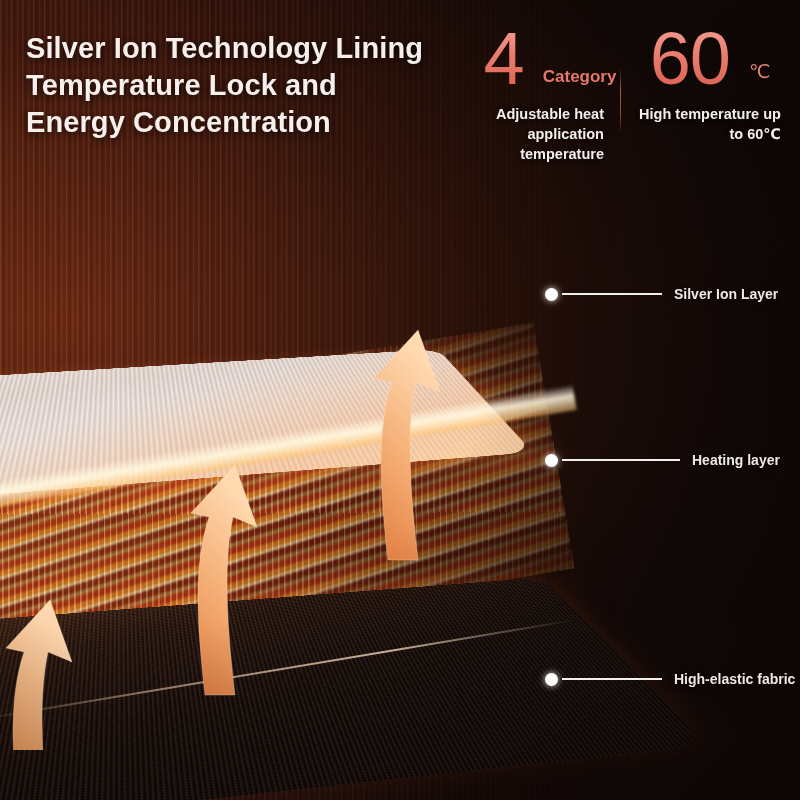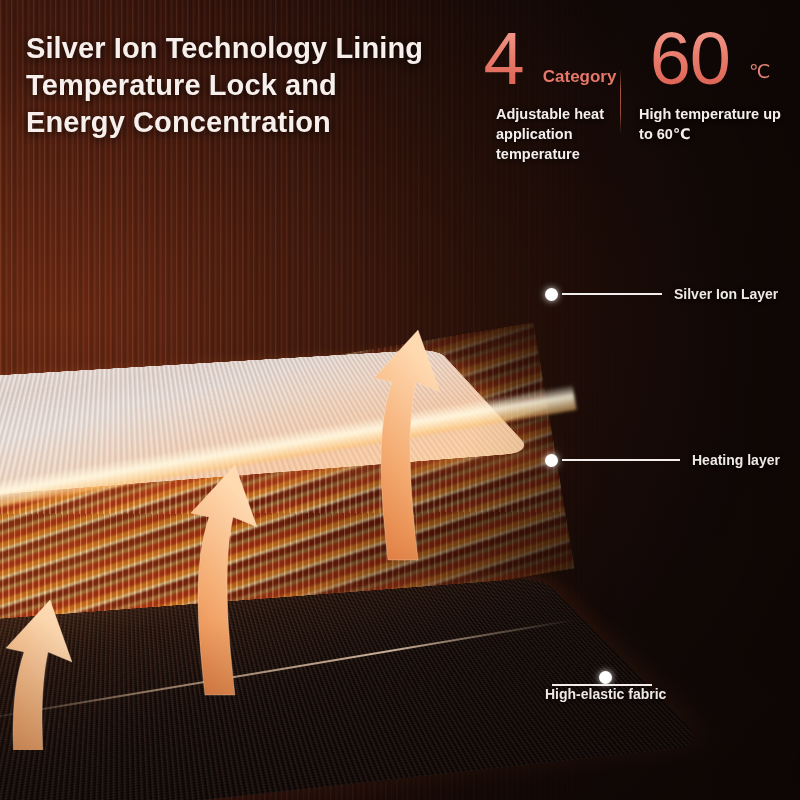--- a/index.html
+++ b/index.html
@@ -49,21 +49,21 @@
     background:linear-gradient(180deg,#f3a294 0%,#ea7e6f 42%,#d95c4c 100%);
     -webkit-background-clip:text;background-clip:text;color:transparent;
     letter-spacing:-1px;
   }
   .stat-suffix{
     font-size:17px;font-weight:bold;color:#e5786a;margin-left:19px;position:relative;top:-2px;
   }
   .stat-suffix.deg{font-weight:normal;font-size:19px;color:#e08274;top:-6px;}
   .stat-cap{
     margin-top:6px;color:#f4eeec;font-size:14.5px;font-weight:bold;line-height:20px;
-    text-align:left;text-shadow:0 1px 5px rgba(0,0,0,.8);white-space:pre-line;
+    text-align:right;text-shadow:0 1px 5px rgba(0,0,0,.8);white-space:pre-line;
   }
   .stat-divider{
     position:absolute;left:150px;top:46px;width:1px;height:66px;
     background:linear-gradient(180deg,rgba(190,90,70,0) 0%,rgba(200,100,80,.85) 35%,rgba(200,100,80,.7) 70%,rgba(190,90,70,0) 100%);
   }
 
   
   .product{position:absolute;left:0;top:150px;width:620px;height:600px;}
 
   
@@ -246,19 +246,19 @@
     <span class="line" style="width:100px;"></span>
     <span class="label">Silver Ion Layer</span>
   </div>
 
   <div class="callout" style="left:545px;top:452px;">
     <span class="dot"></span>
     <span class="line" style="width:118px;"></span>
     <span class="label">Heating layer</span>
   </div>
 
-  <div class="callout" style="left:545px;top:671px;flex-direction:column;">
+  <div class="callout" style="left:545px;top:671px;">
     <span class="dot"></span>
     <span class="line" style="width:100px;"></span>
     <span class="label">High-elastic fabric</span>
   </div>
 
 </div>
 
 </body></html>

